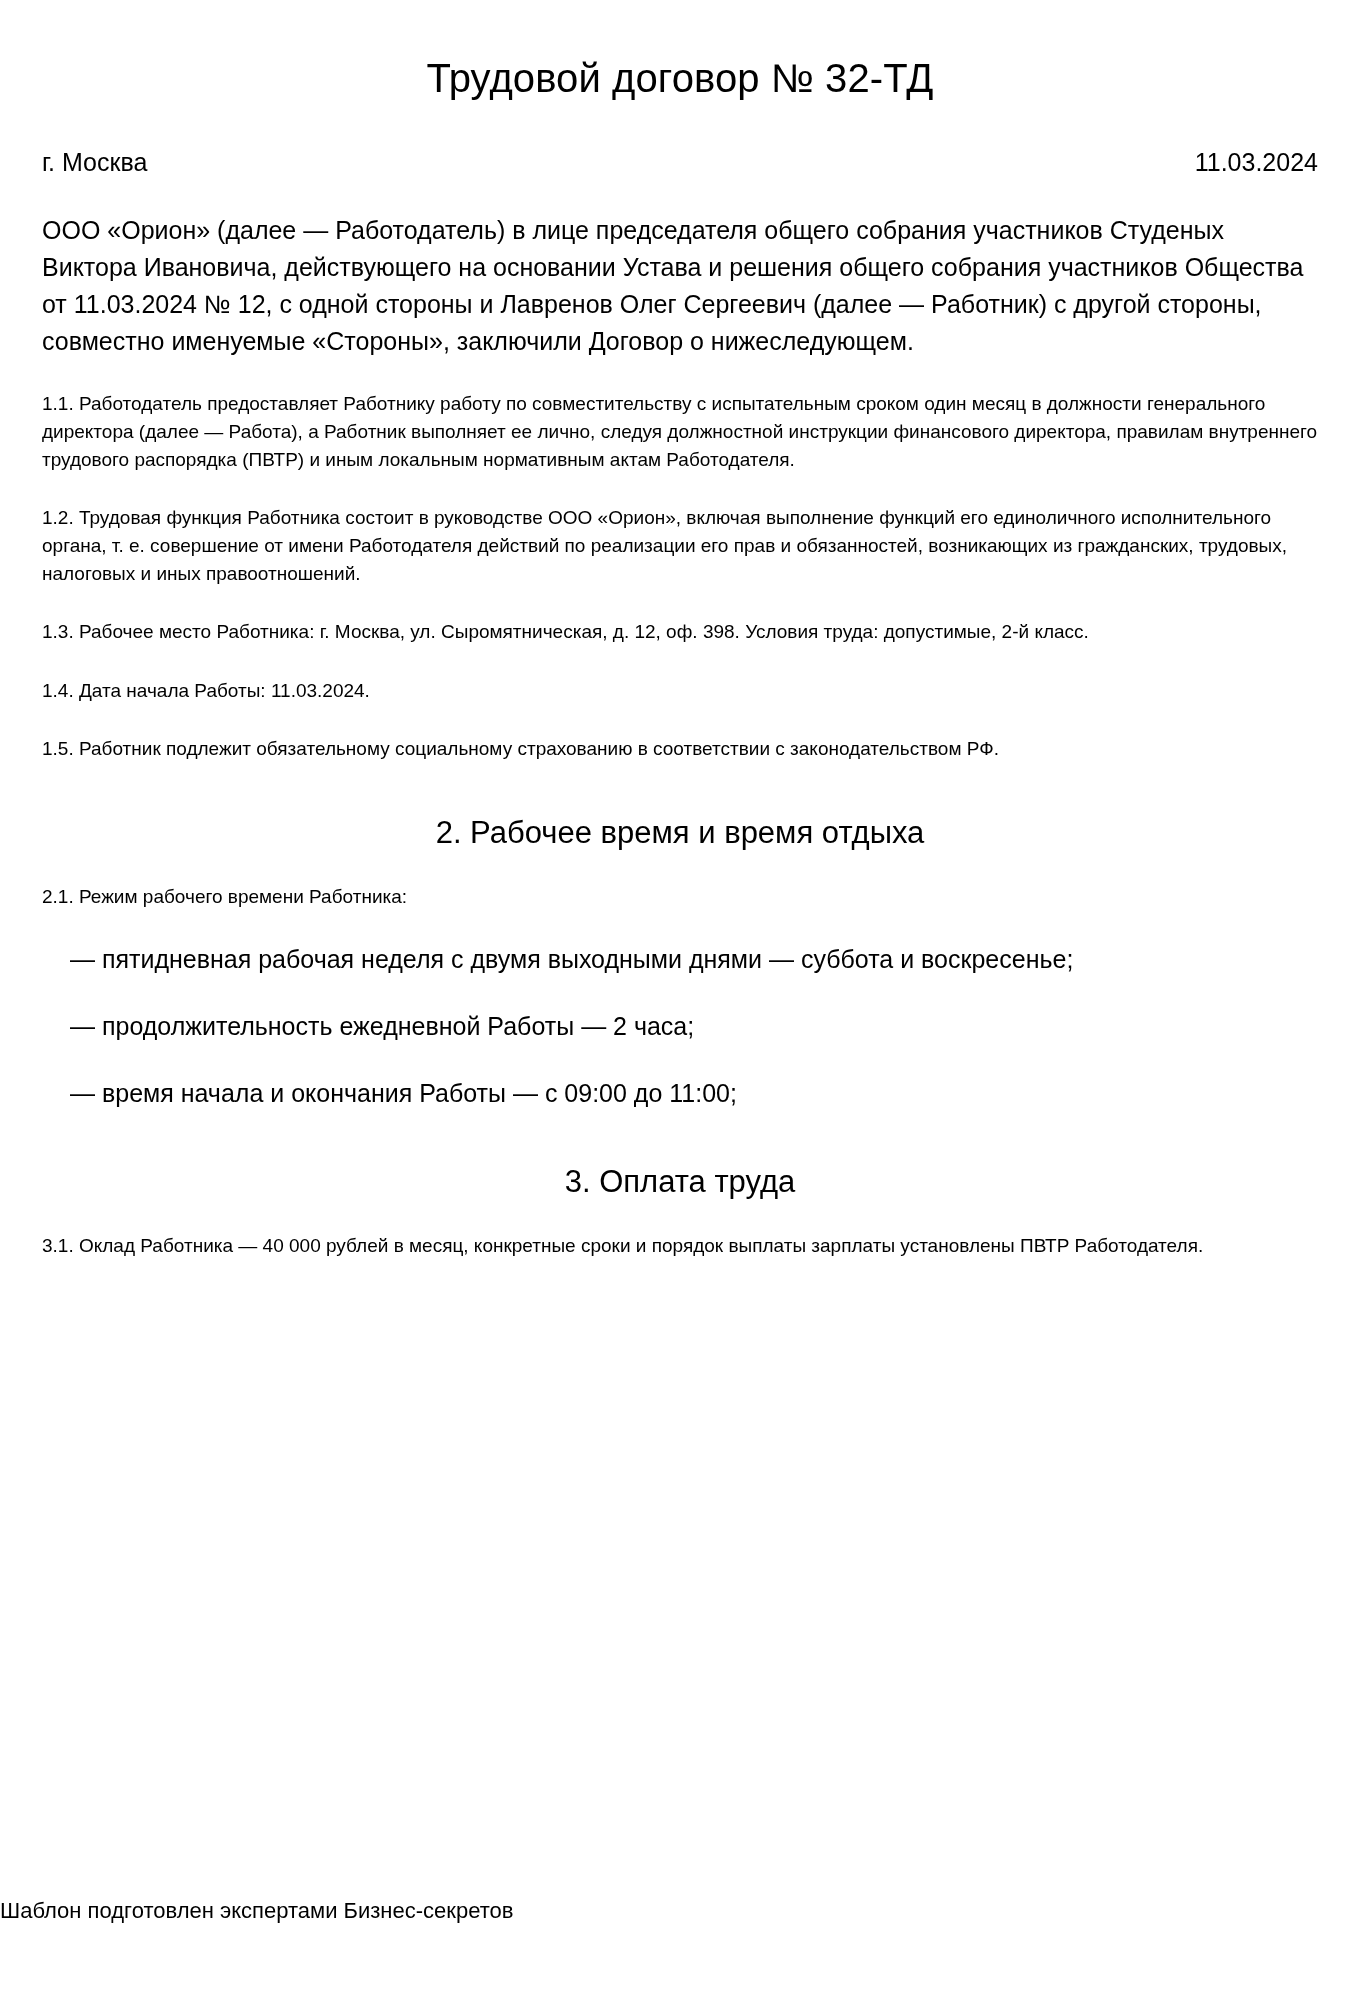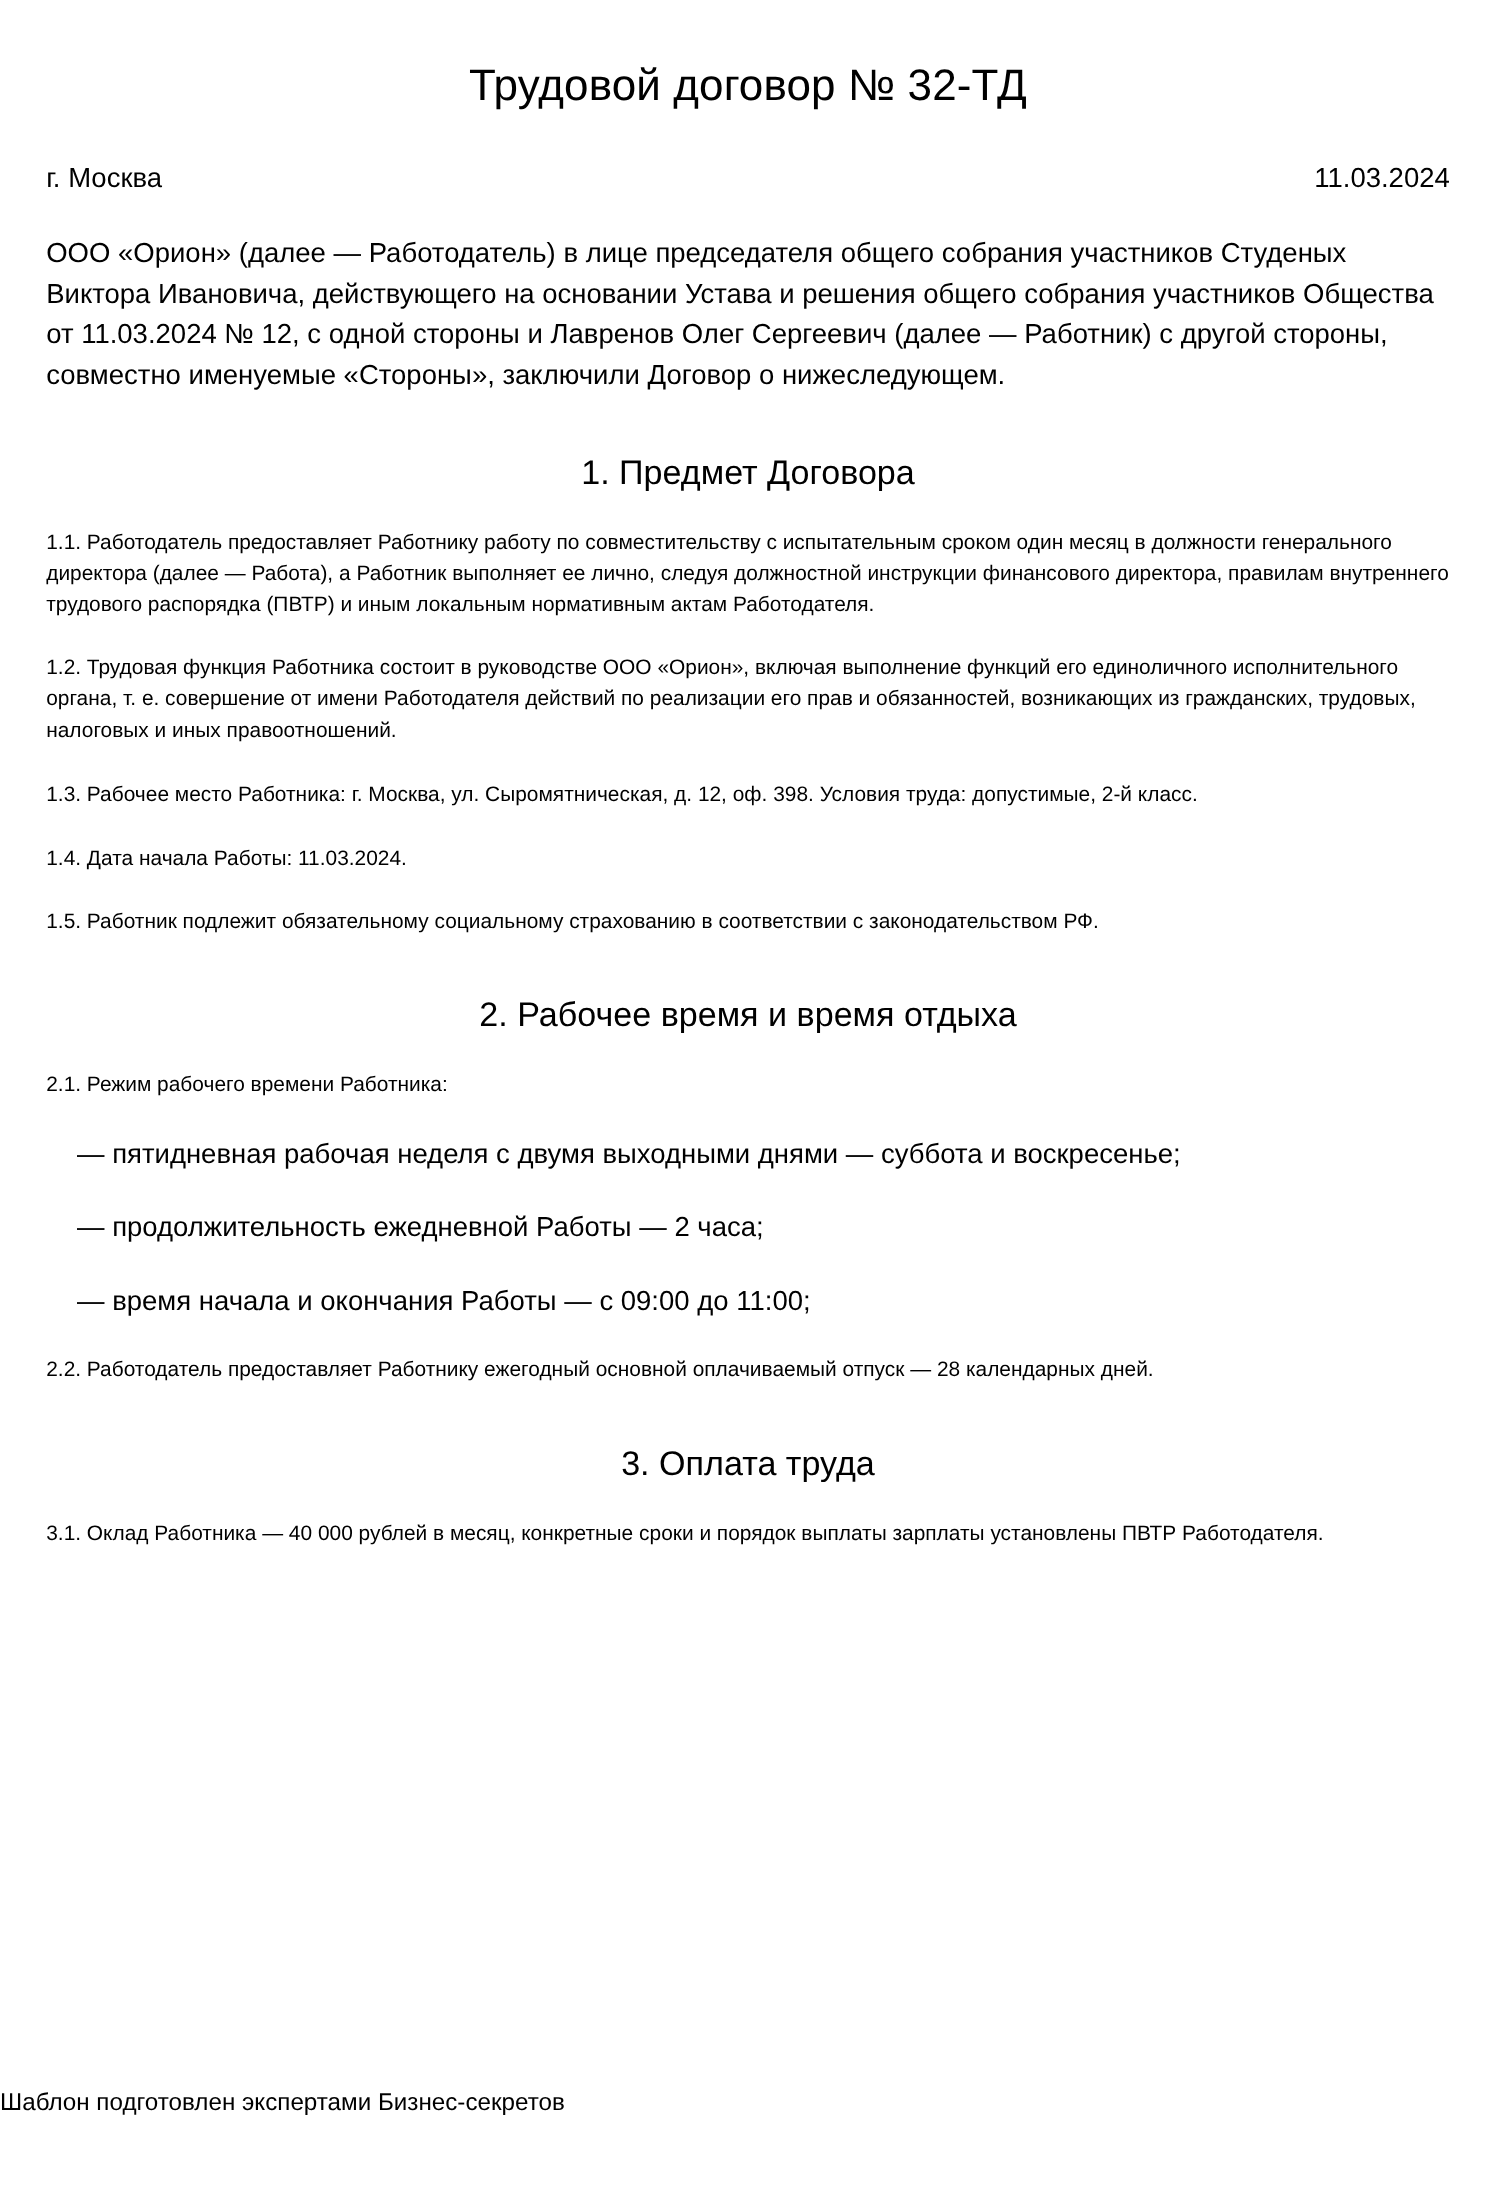--- a/index.html
+++ b/index.html
@@ -96,37 +96,35 @@
 
     <h1 class="doc-title">Трудовой договор № 32-ТД</h1>
 
     <div class="meta-row">
       <div class="meta-city">г. Москва</div>
       <div class="meta-date">11.03.2024</div>
     </div>
 
     <p class="para intro">ООО «Орион» (далее — Работодатель) в лице председателя общего собрания участников Студеных Виктора Ивановича, действующего на основании Устава и решения общего собрания участников Общества от 11.03.2024 № 12, с одной стороны и Лавренов Олег Сергеевич (далее — Работник) с другой стороны, совместно именуемые «Стороны», заключили Договор о нижеследующем.</p>
 
-    <h2 class="section-heading">1. Предмет Договора</h2>
 
     <p class="clause">1.1. Работодатель предоставляет Работнику работу по совместительству с испытательным сроком один месяц в должности генерального директора (далее — Работа), а Работник выполняет ее лично, следуя должностной инструкции финансового директора, правилам внутреннего трудового распорядка (ПВТР) и иным локальным нормативным актам Работодателя.</p>
     <p class="clause">1.2. Трудовая функция Работника состоит в руководстве ООО «Орион», включая выполнение функций его единоличного исполнительного органа, т. е. совершение от имени Работодателя действий по реализации его прав и обязанностей, возникающих из гражданских, трудовых, налоговых и иных правоотношений.</p>
     <p class="clause">1.3. Рабочее место Работника: г. Москва, ул. Сыромятническая, д. 12, оф. 398. Условия труда: допустимые, 2-й класс.</p>
     <p class="clause">1.4. Дата начала Работы: 11.03.2024.</p>
     <p class="clause">1.5. Работник подлежит обязательному социальному страхованию в соответствии с законодательством РФ.</p>
 
     <h2 class="section-heading">2. Рабочее время и время отдыха</h2>
 
     <p class="clause">2.1. Режим рабочего времени Работника:</p>
 
     <p class="dash-item">— пятидневная рабочая неделя с двумя выходными днями — суббота и воскресенье;</p>
     <p class="dash-item">— продолжительность ежедневной Работы — 2 часа;</p>
     <p class="dash-item">— время начала и окончания Работы — с 09:00 до 11:00;</p>
 
-    <p class="clause">2.2. Работодатель предоставляет Работнику ежегодный основной оплачиваемый отпуск — 28 календарных дней.</p>
 
     <h2 class="section-heading">3. Оплата труда</h2>
 
     <p class="clause">3.1. Оклад Работника — 40 000 рублей в месяц, конкретные сроки и порядок выплаты зарплаты установлены ПВТР Работодателя.</p>
 
   </div>
 
   <div class="footer-note">Шаблон подготовлен экспертами Бизнес-секретов</div>
 </div>
 

